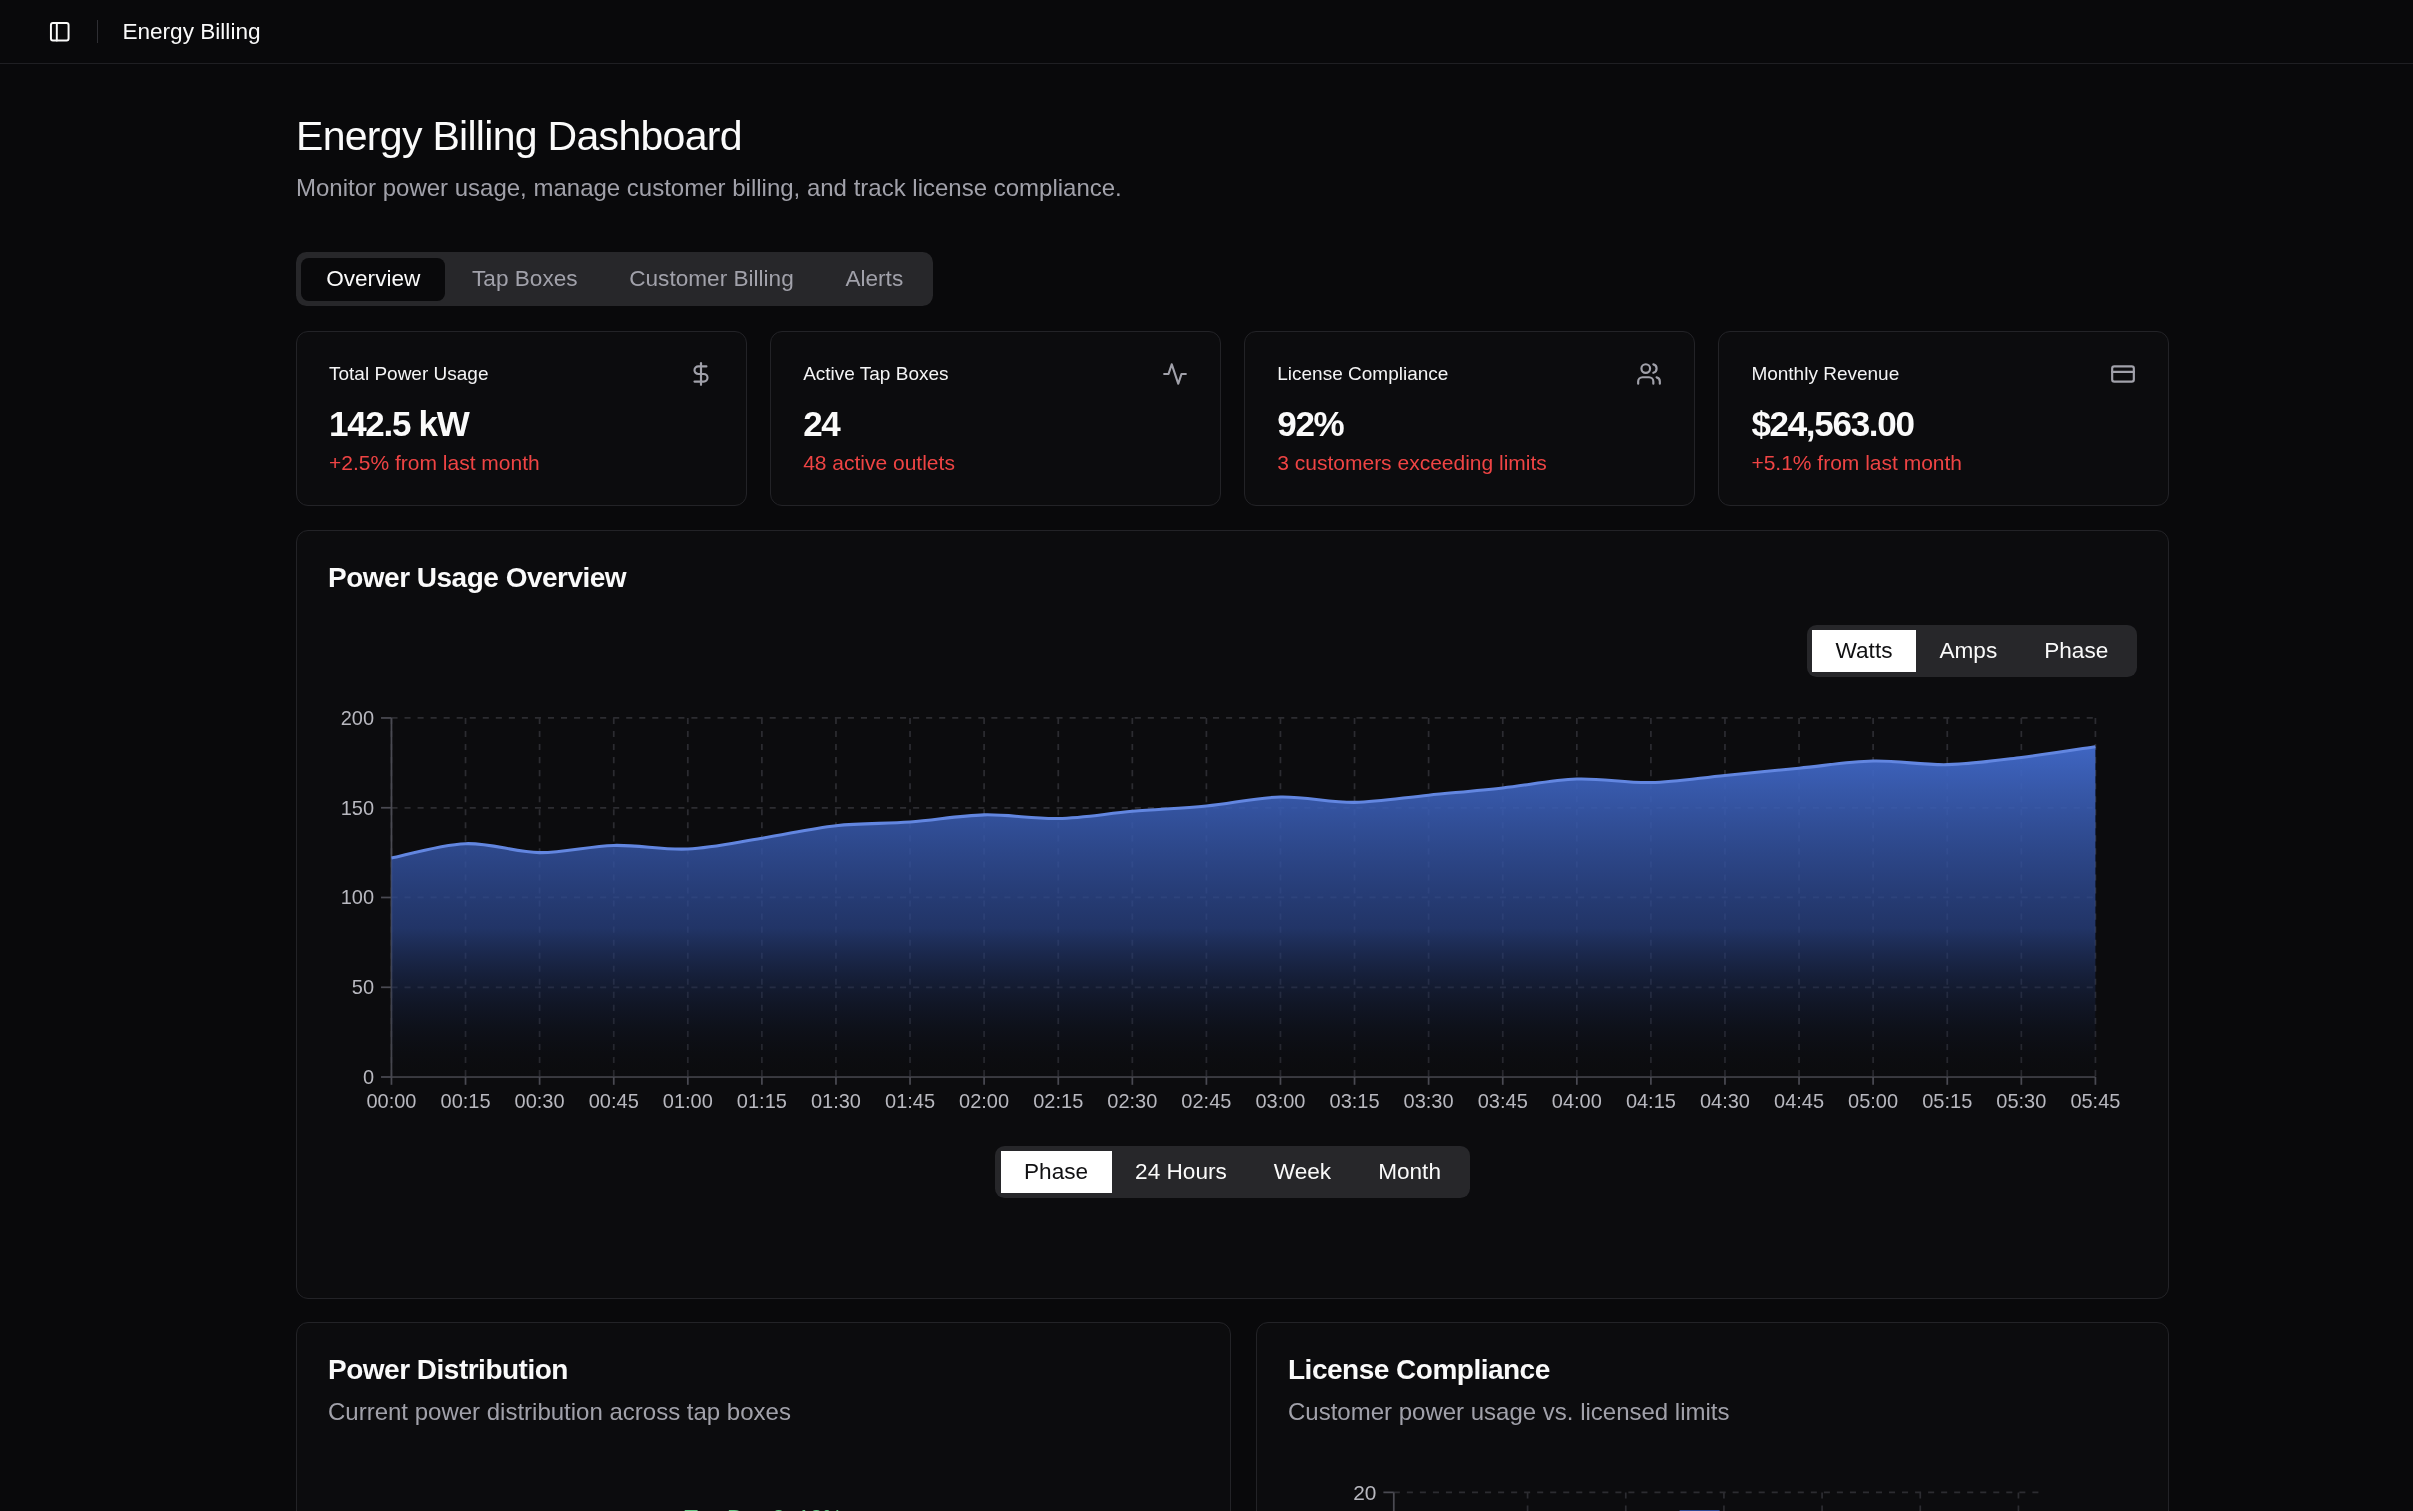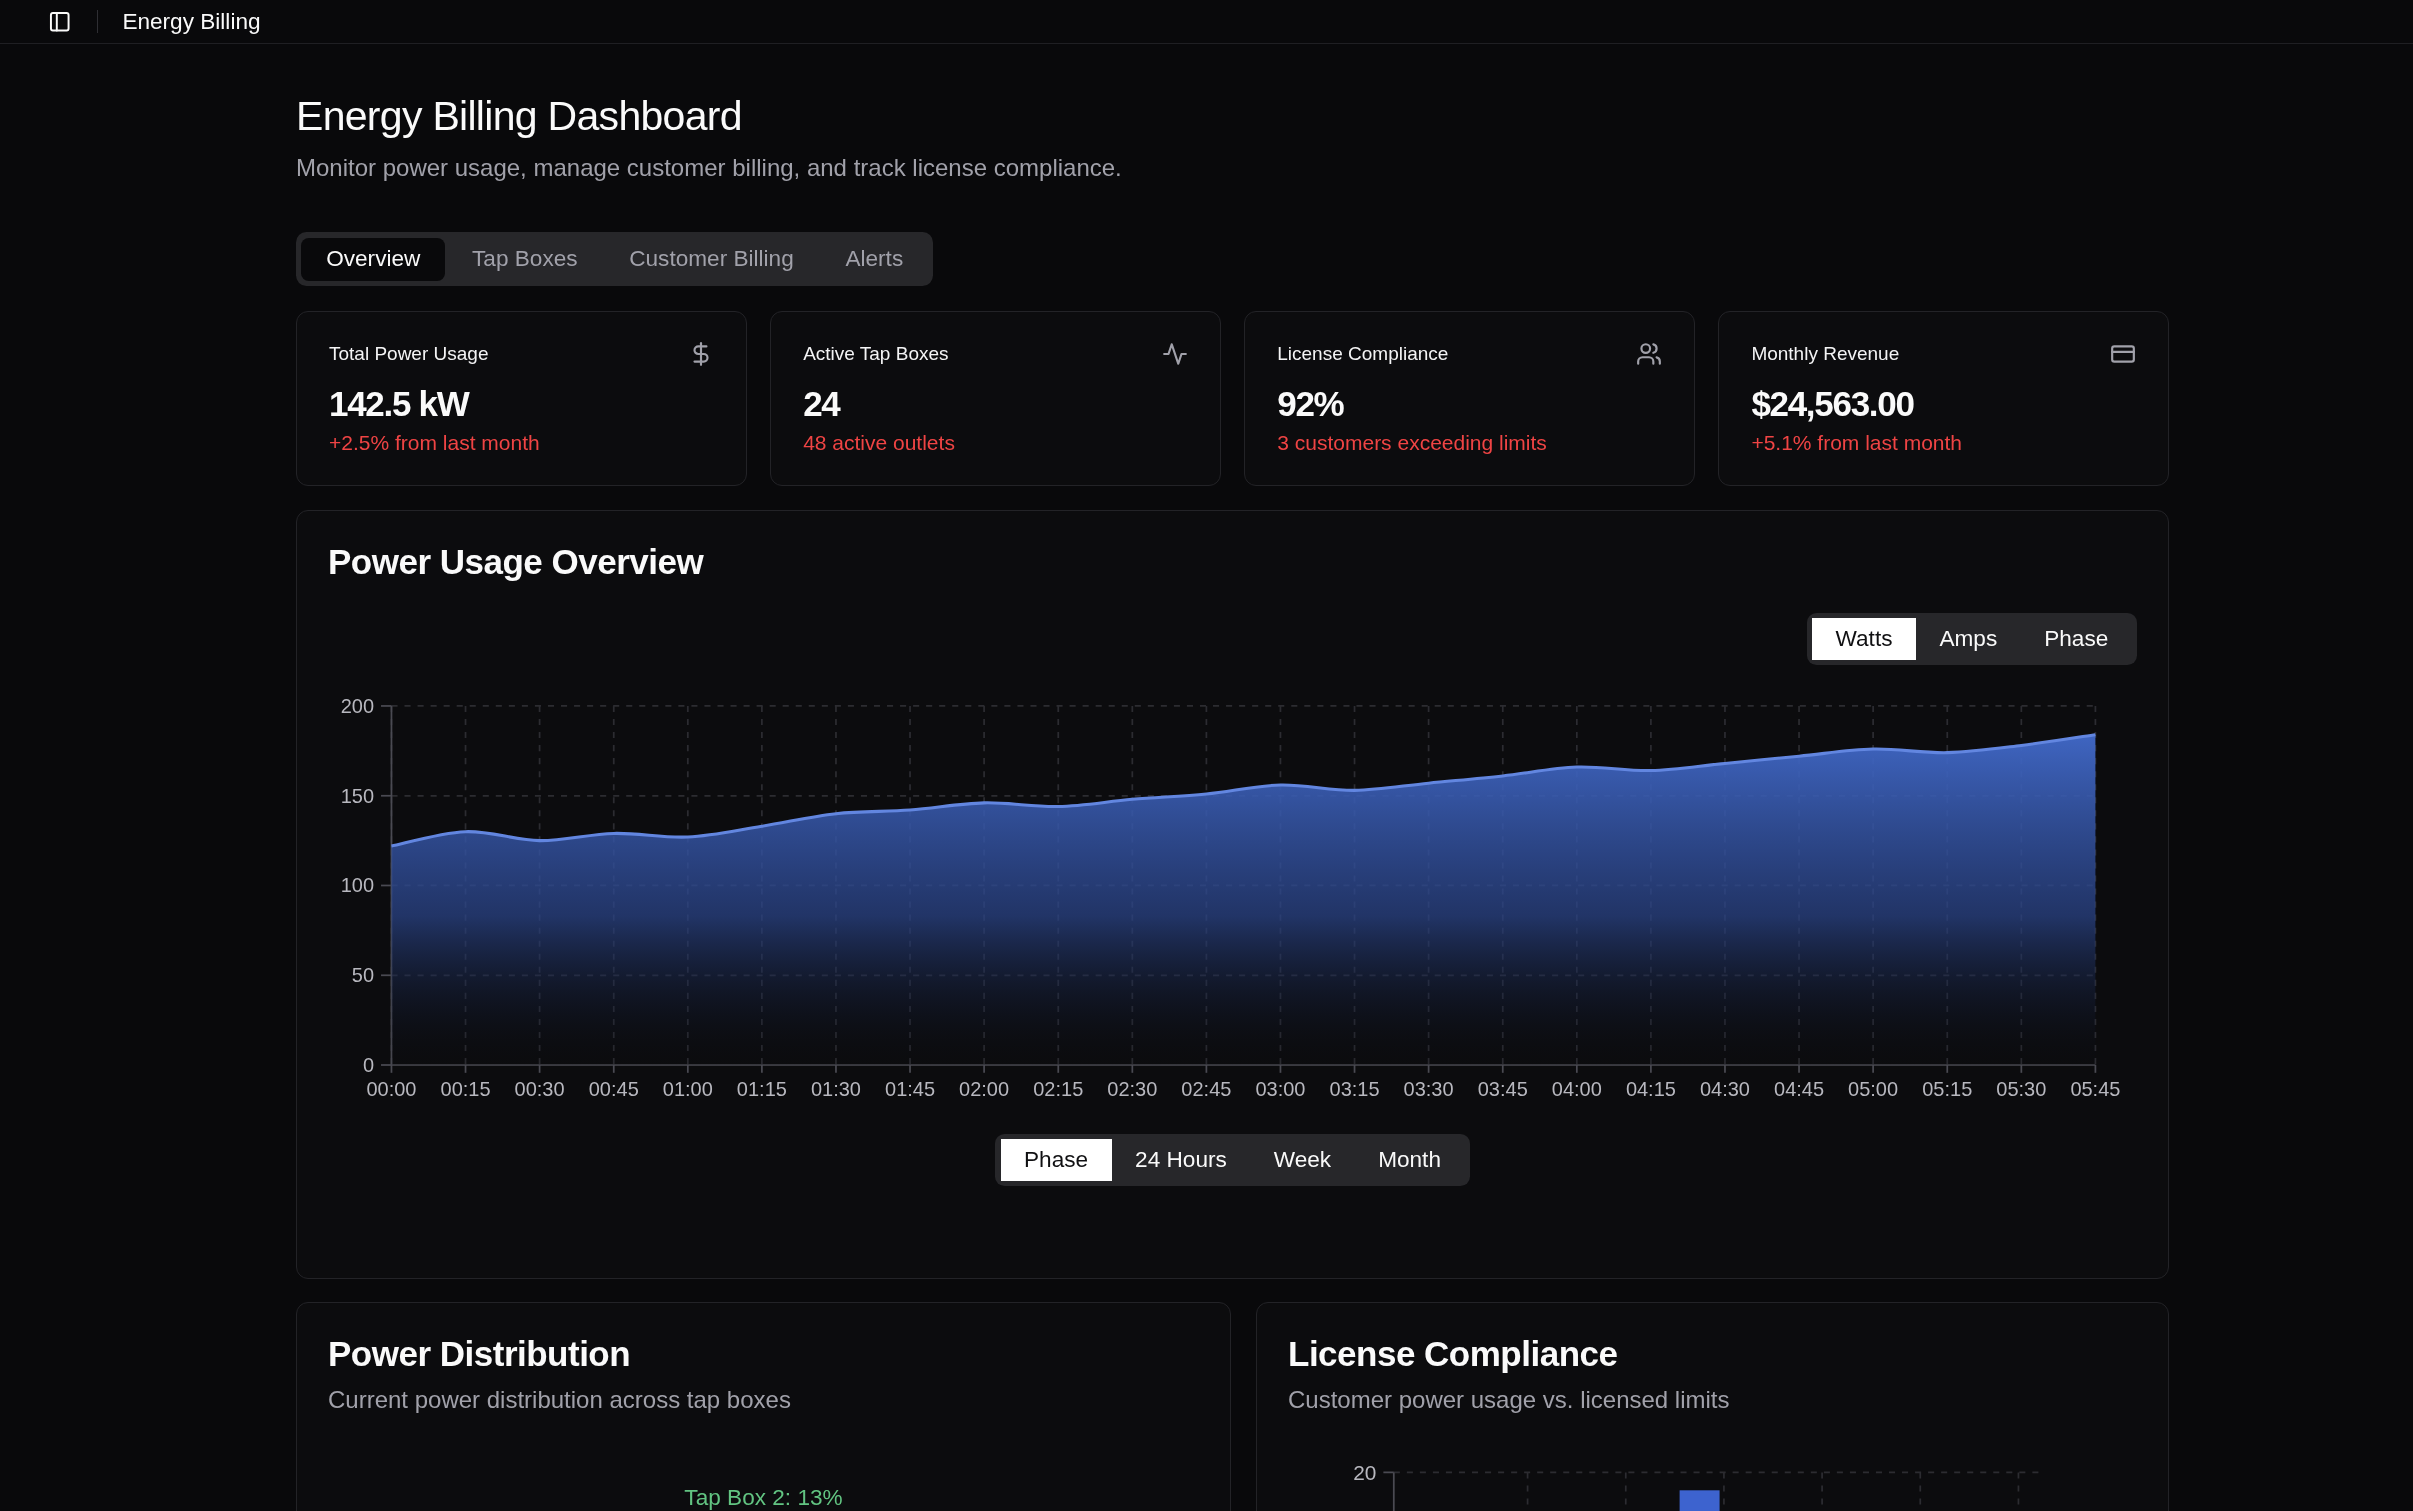--- a/index.html
+++ b/index.html
@@ -3,21 +3,21 @@
 <meta charset="utf-8">
 <style>
   html,body { margin:0; padding:0; background:#09090b; }
   body {
     width:2413px; height:1511px; overflow:hidden; position:relative;
     color:#fafafa; font-family:"Liberation Sans","DejaVu Sans",sans-serif;
   }
   * { box-sizing:border-box; }
 
   
-  .topbar { height:44px; display:flex; align-items:center; border-bottom:0.9px solid #1f1f23; padding-left:48px; }
+  .topbar { height:64px; display:flex; align-items:center; border-bottom:0.9px solid #1f1f23; padding-left:48px; }
   .panel-btn { width:23.5px; height:23.5px; padding:0; border:none; background:transparent; color:#fafafa; display:flex; align-items:center; cursor:pointer; }
   .panel-btn svg { width:23.5px; height:23.5px; }
   .topbar-divider { width:0.9px; height:23.5px; background:#2e2e33; margin:0 25px; }
   .app-title { font-size:22.6px; font-weight:500; }
 
   
   .container { width:1873px; margin-left:296px; }
   .page-title { margin:50px 0 0; font-size:41px; font-weight:400; letter-spacing:-0.7px; line-height:1.1; }
   .page-subtitle { margin:15px 0 0; font-size:24px; color:#a1a1aa; }
 
@@ -32,21 +32,21 @@
   .stat-card { padding:29px 32px; height:175px; }
   .stat-head { display:flex; justify-content:space-between; align-items:center; }
   .stat-label { font-size:19px; font-weight:500; color:#f4f4f5; }
   .stat-icon { color:#a1a1aa; display:flex; }
   .stat-icon svg { width:26px; height:26px; }
   .stat-value { margin-top:19px; font-size:35px; font-weight:700; letter-spacing:-1.3px; line-height:1; }
   .stat-note { margin-top:10.4px; font-size:21px; color:#ef4444; }
 
   
   .chart-card { margin-top:23.5px; padding:32px 31px 0; height:769px; }
-  .card-title { font-size:35px; font-weight:700; letter-spacing:-0.5px; line-height:1.1; }
+  .card-title { font-size:28px; font-weight:700; letter-spacing:-0.5px; line-height:1.1; }
   .card-subtitle { margin-top:12px; font-size:24px; color:#a1a1aa; }
   .toggle-row-right { display:flex; justify-content:flex-end; margin-top:32px; }
   .toggle-row-center { display:flex; justify-content:center; margin-top:31px; }
   .toggle-group { display:inline-flex; align-items:center; background:#27272a; border-radius:9.6px; padding:5.2px; height:52px; }
   .toggle-btn { border:none; background:transparent; color:#fafafa; font-family:inherit; font-size:22.6px; padding:0 23.5px; height:42px; border-radius:0; cursor:pointer; white-space:nowrap; }
   .toggle-btn.active { background:#ffffff; color:#101012; font-weight:500; }
   .main-chart { margin-top:19px; display:block; }
 
   
   .bottom-row { margin-top:23.5px; display:grid; grid-template-columns:935px 913px; gap:25px; align-items:start; }

